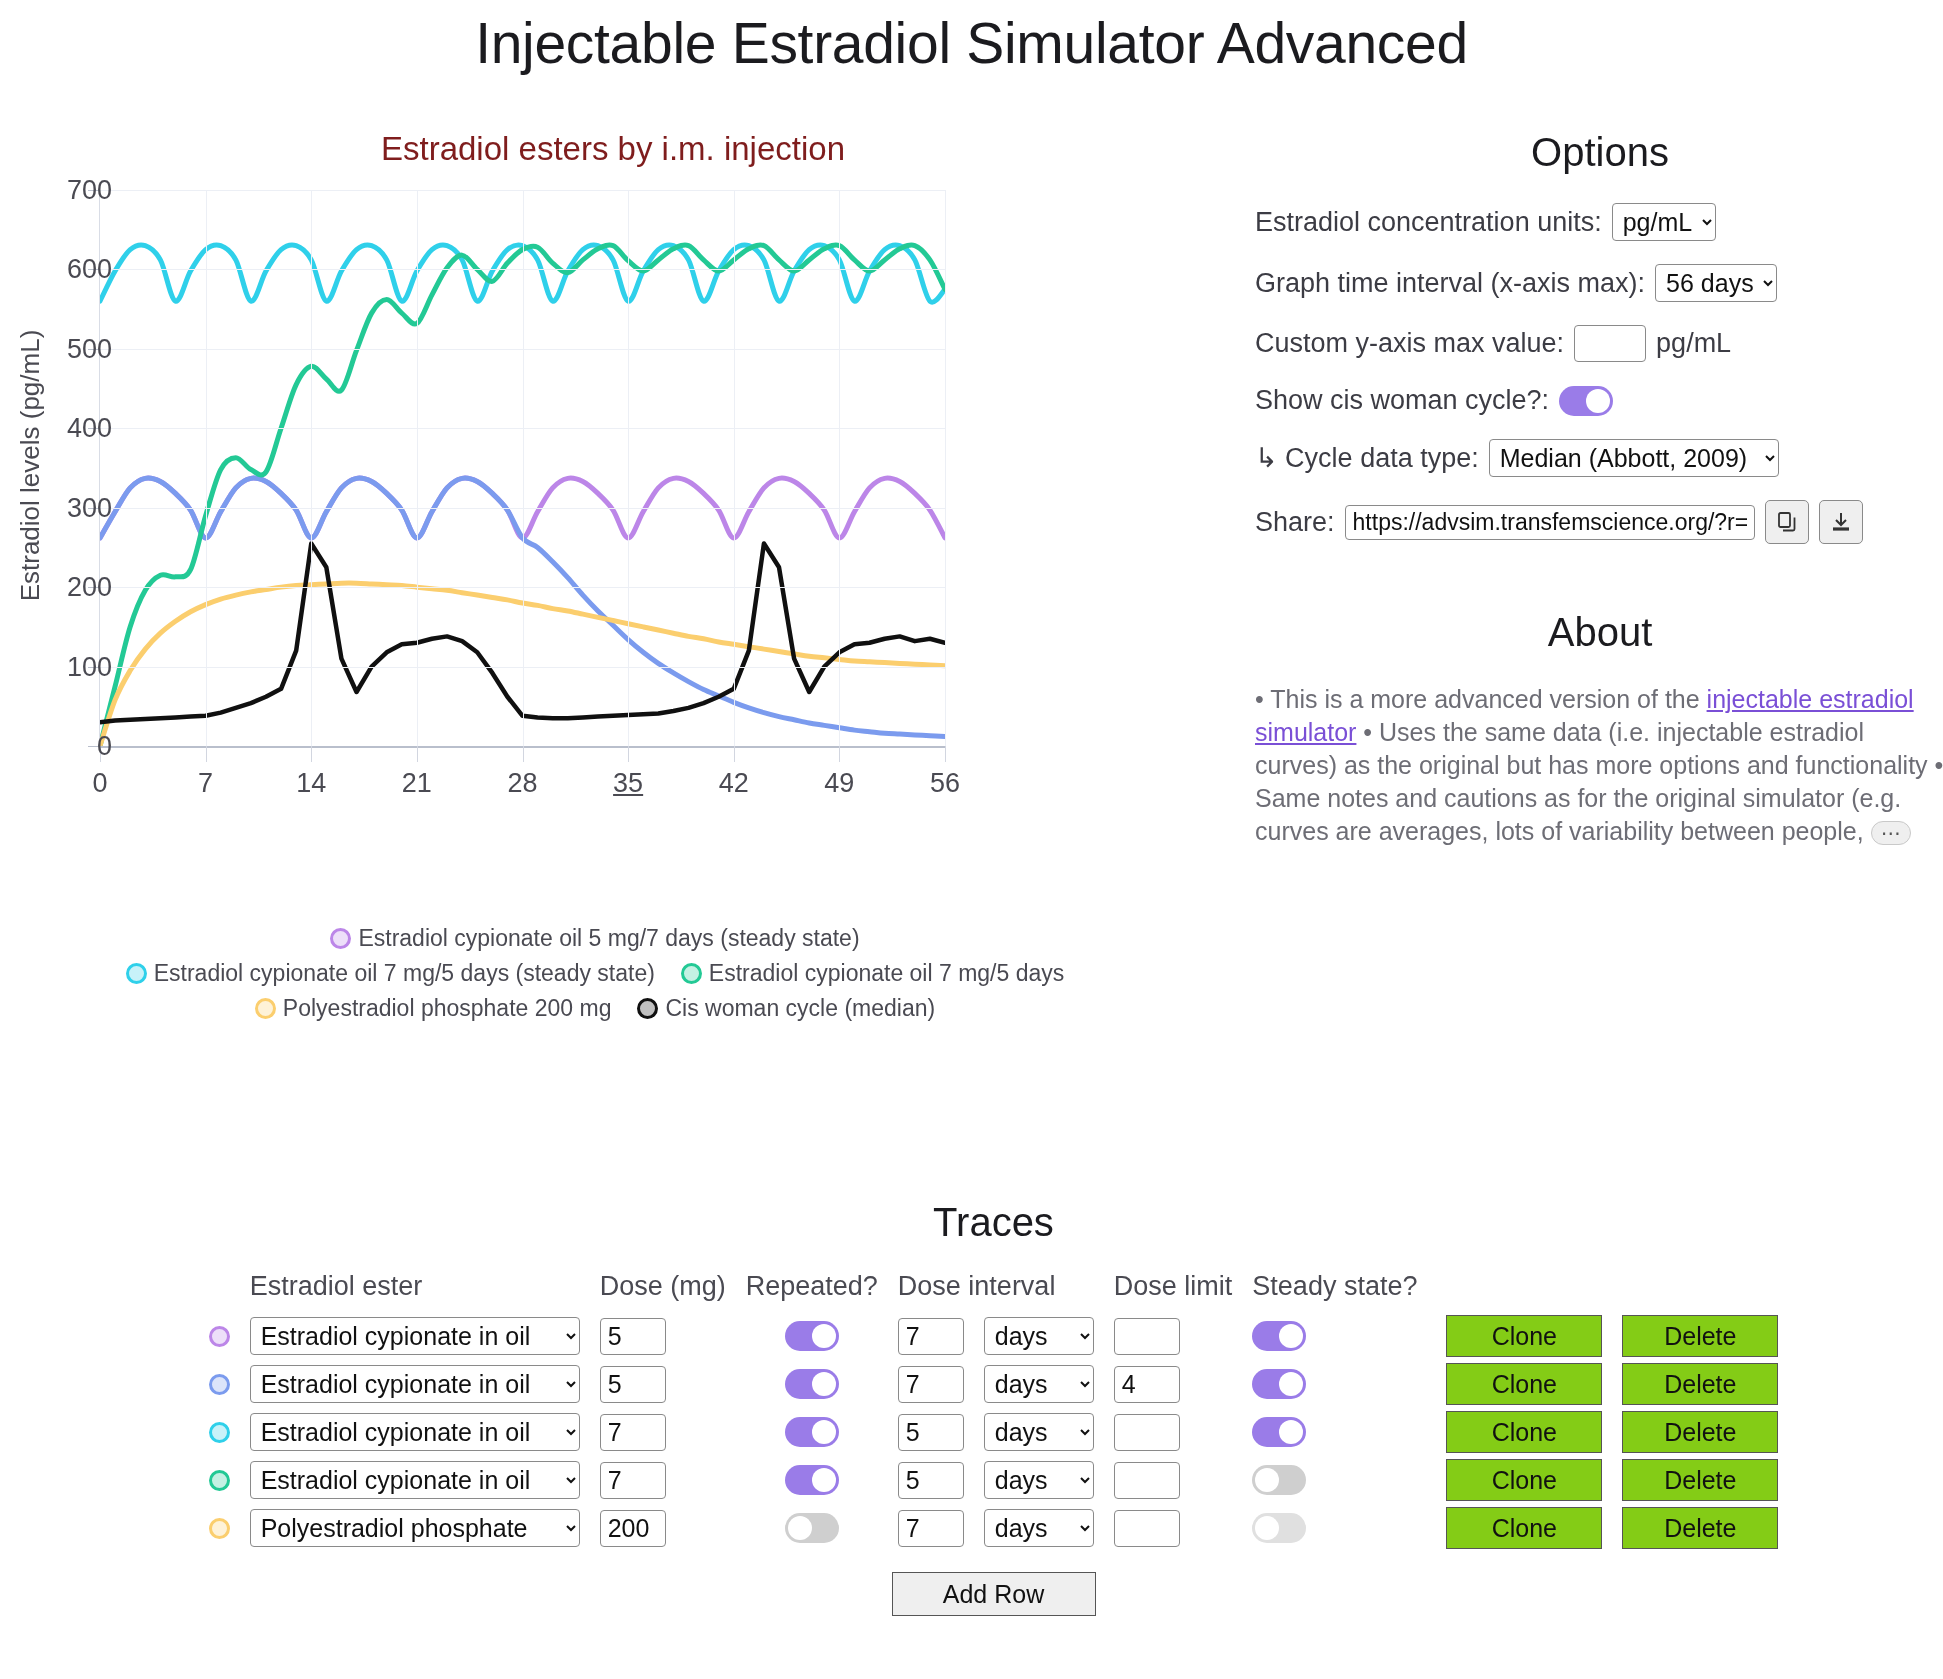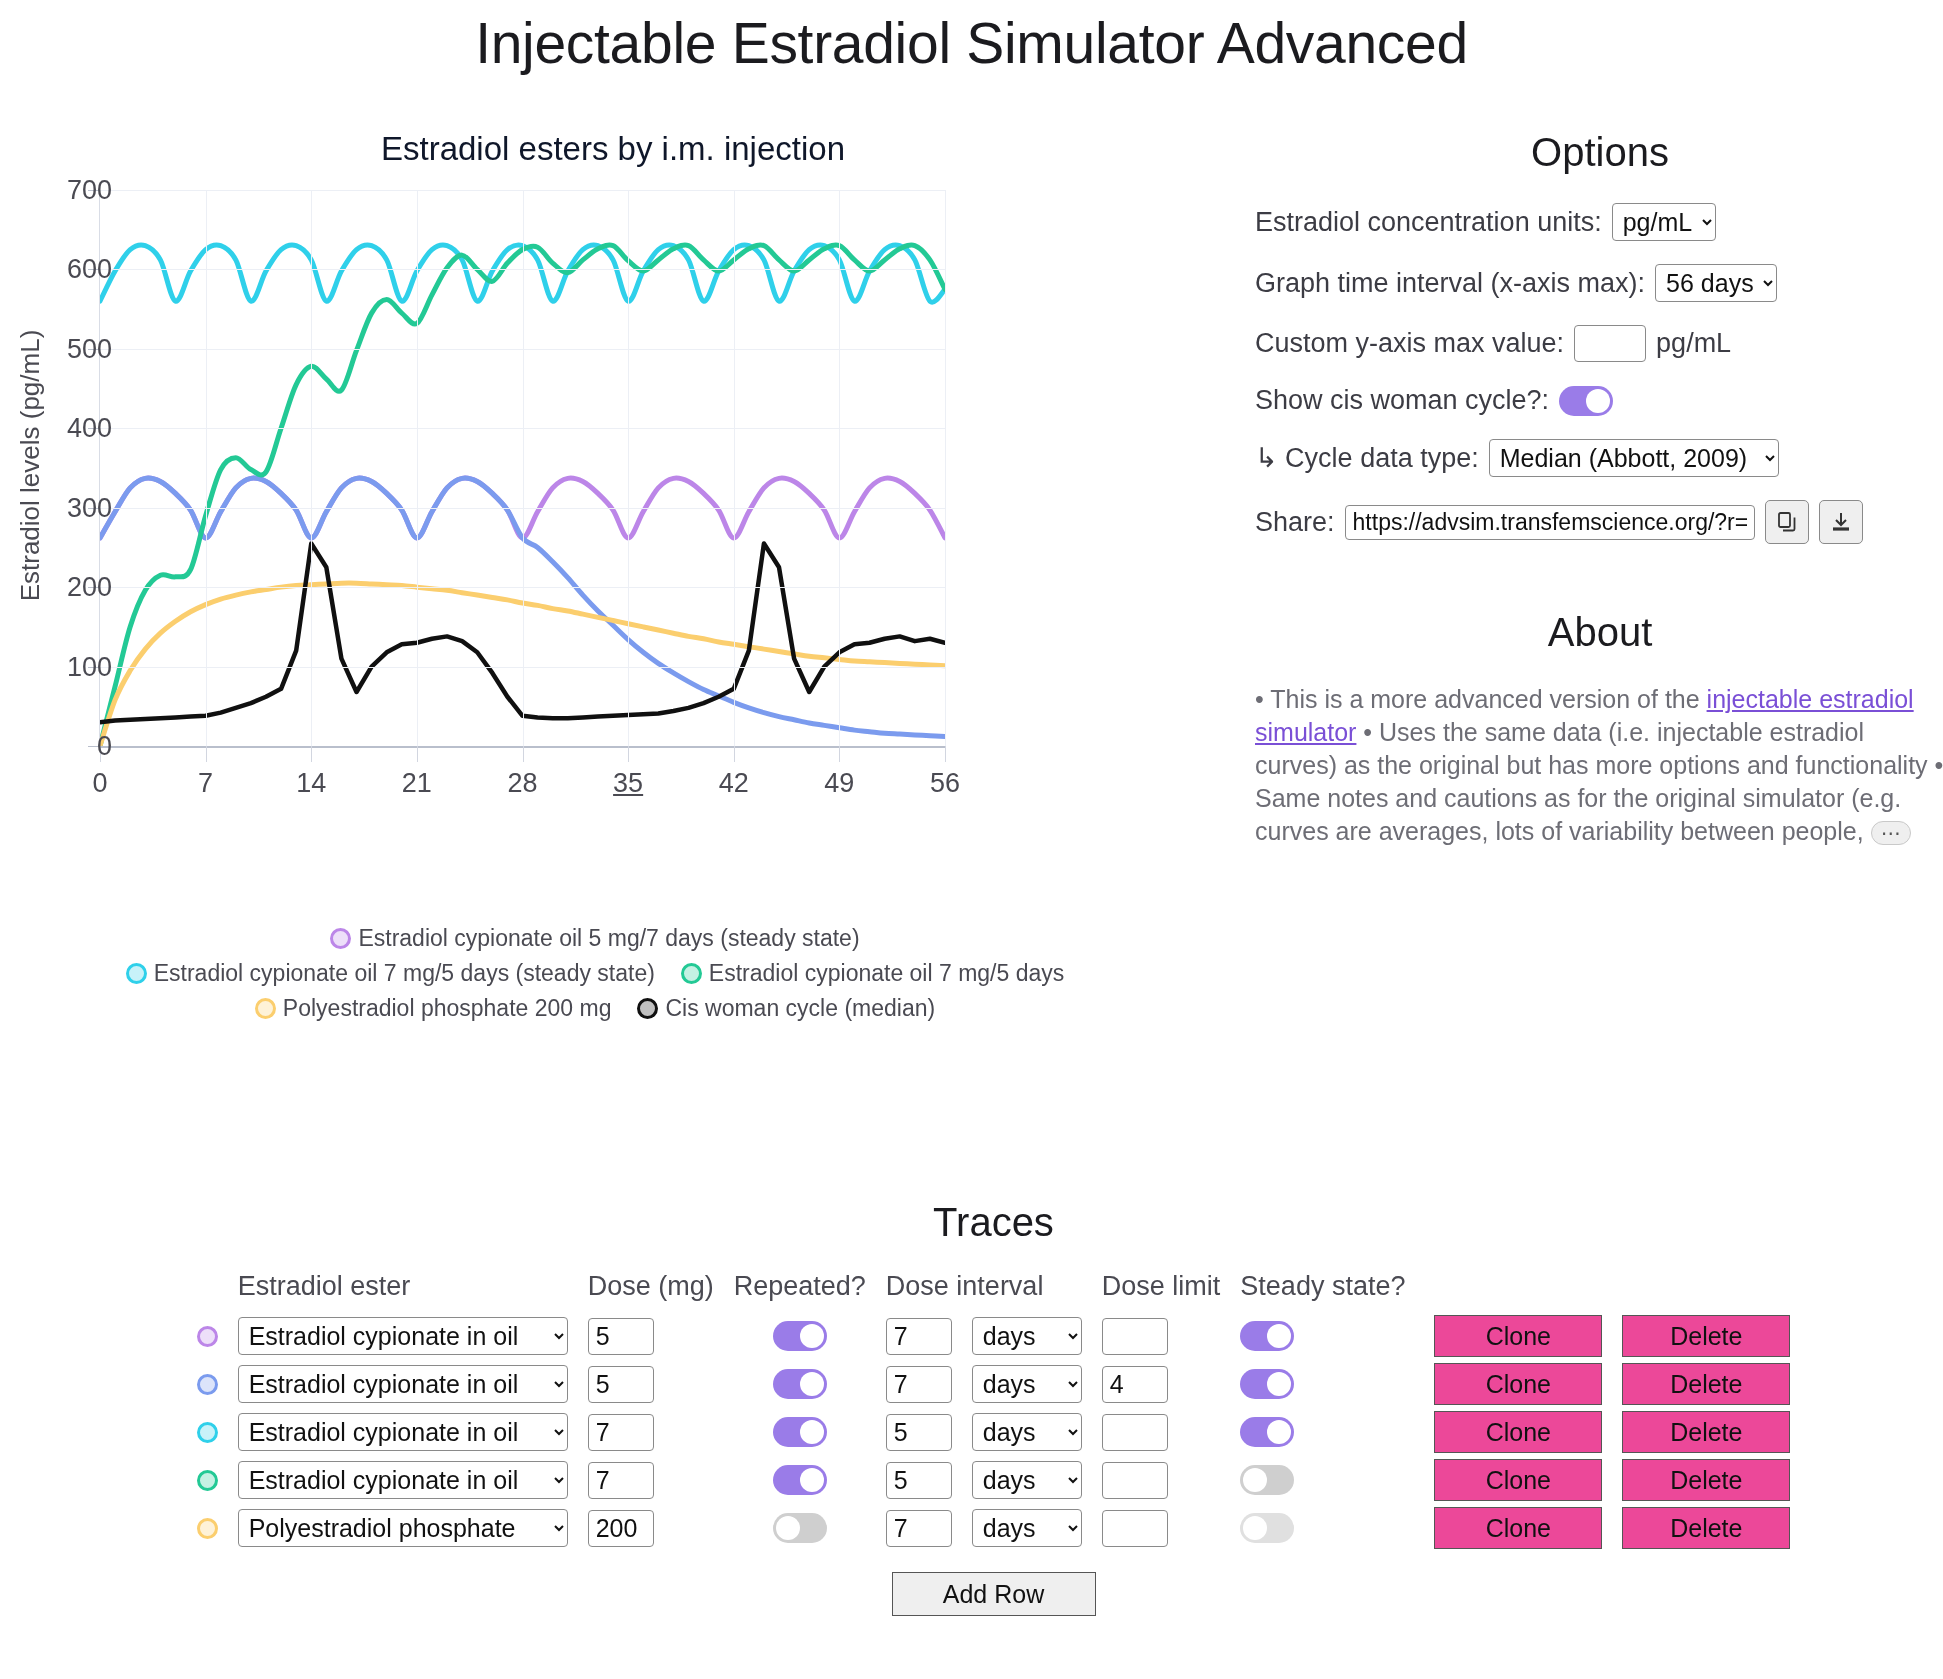--- a/index.html
+++ b/index.html
@@ -18,21 +18,21 @@
     position: absolute; top: 10px; left: 0; width: 1943px;
     text-align: center;
     font-size: 57px; font-weight: 400; color: #1b1b1f;
     letter-spacing: -0.3px;
   }
 
   
   #chart-panel { position: absolute; left: 0px; top: 130px; width: 1190px; height: 1010px; }
   .chart-title {
     position: absolute; left: 0; top: 0; width: 1190px; text-align: center;
-    font-size: 33px; color: #0f172a; padding-left: 36px;
+    font-size: 33px; color: #7f1d1d; padding-left: 36px;
   }
   #plot-wrap { position: absolute; left: 0; top: 35px; width: 1190px; height: 720px; }
   #plot-area {
     position: absolute; left: 99px; top: 25px; width: 1070px; height: 556px;
     border-left: 1px solid #d9dde6;
   }
   .ylabel {
     position: absolute;
     left: -250px; top: 285px;
     width: 560px; text-align: center;
@@ -122,22 +122,22 @@
   }
   table.traces td { padding: 3px 10px; vertical-align: middle; }
   .row-dot { width: 21px; height: 21px; border-radius: 50%; border: 3px solid #888; background: #fff; }
   select.ester { width: 330px; font-size: 25px; }
   input.dose { width: 66px; font-size: 25px; }
   input.interval { width: 66px; font-size: 25px; }
   select.unit { width: 110px; font-size: 25px; }
   input.limit { width: 66px; font-size: 25px; }
   .muted { color: #aaa; border-color: #c7c7c7; }
   button.act {
-    width: 168px; height: 42px; font-family: "Liberation Sans", sans-serif;
-    font-size: 25px; background: #ec4899; border: 1px solid #555; color: #111;
+    width: 156px; height: 42px; font-family: "Liberation Sans", sans-serif;
+    font-size: 25px; background: #84cc16; border: 1px solid #555; color: #111;
     cursor: pointer;
   }
   .addrow-wrap { text-align: center; margin-top: 20px; }
   button.addrow {
     width: 204px; height: 44px; font-family: "Liberation Sans", sans-serif;
     font-size: 25px; background: #efefef; border: 1px solid #555; color: #111;
     cursor: pointer;
   }
 </style>
 </head>

